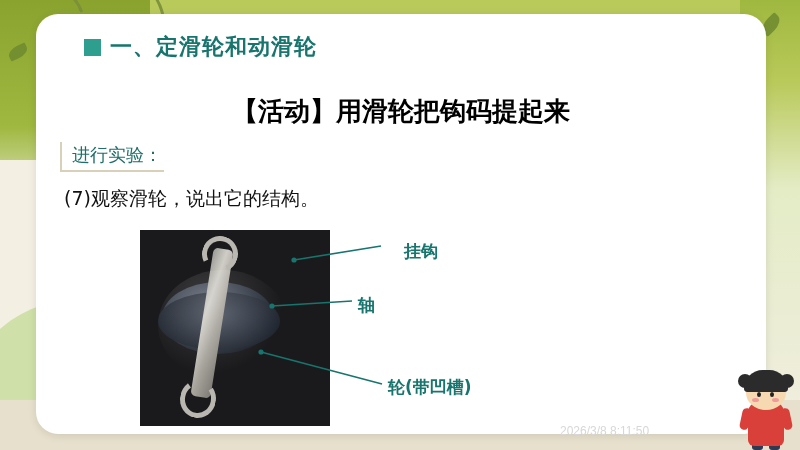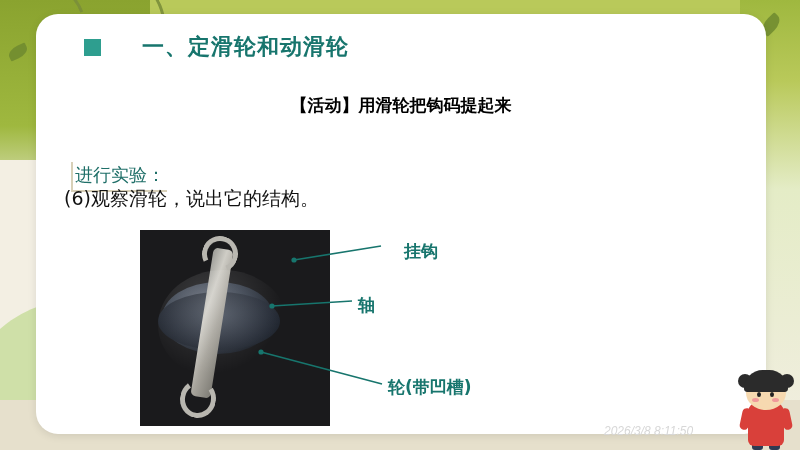--- a/index.html
+++ b/index.html
@@ -98,21 +98,20 @@
     background: #ffffff;
     border-radius: 22px;
     box-shadow: 0 2px 8px rgba(0,0,0,0.10);
   }
   
   .sec-head {
     position: absolute;
     left: 48px; top: 18px;
     display: flex;
     align-items: center;
-    gap: 32px;
   }
   .sec-bullet {
     width: 17px; height: 17px;
     background: #2e9e8f;
     margin-right: 9px;
   }
   .sec-title {
     font-family: "DejaVu Sans", sans-serif;
     font-weight: bold;
     font-size: 22px;
@@ -121,34 +120,33 @@
     white-space: nowrap;
   }
   
   .activity-title {
     position: absolute;
     left: 0; top: 80px;
     width: 730px;
     text-align: center;
     font-family: "DejaVu Sans", sans-serif;
     font-weight: bold;
-    font-size: 17px;
+    font-size: 26px;
     color: #000000;
   }
   
   .step-label {
     position: absolute;
-    left: 35px; top: 128px;
+    left: 24px; top: 128px;
     font-family: "DejaVu Sans", sans-serif;
     font-size: 18px;
     color: #1f6f68;
-    padding: 1px 2px 3px 2px;
+    padding: 1px 2px 3px 10px;
     border-bottom: 2px solid #d8d0b8;
     border-left: 2px solid #d8d0b8;
-    margin-top: 20px;
   }
   
   .q-line {
     position: absolute;
     left: 28px; top: 172px;
     font-family: "DejaVu Sans", sans-serif;
     font-size: 19px;
     color: #111111;
   }
   
@@ -215,25 +213,24 @@
     color: #17756d;
     white-space: nowrap;
   }
   .callout-hook  { left: 368px; top: 226px; }
   .callout-axis  { left: 322px; top: 280px; }
   .callout-wheel { left: 352px; top: 362px; text-align: right; }
   .leader { position: absolute; }
   
   .timestamp {
     position: absolute;
-    left: 568px; top: 410px;
+    left: 524px; top: 410px;
     font-family: "Liberation Sans", sans-serif;
     font-size: 12px;
     color: #d7d7d7;
-    font-style: italic;
   }
   
   .mascot {
     position: absolute;
     right: 6px; bottom: 0px;
     width: 56px; height: 86px;
   }
   .m-body {
     position: absolute;
     left: 10px; top: 38px;
@@ -330,21 +327,21 @@
 
     <div class="sec-head">
       <div class="sec-bullet"></div>
       <div class="sec-title">一、定滑轮和动滑轮</div>
     </div>
 
     <div class="activity-title">【活动】用滑轮把钩码提起来</div>
 
     <div class="step-label">进行实验：</div>
 
-    <div class="q-line">(6)观察滑轮，说出它的结构。</div>
+    <div class="q-line">(7)观察滑轮，说出它的结构。</div>
 
     <div class="photo">
       <div class="pulley-body"></div>
       <div class="pulley-rim"></div>
       <div class="bar"></div>
       <div class="hook-top"></div>
       <div class="hook-bottom"></div>
       <div class="glow"></div>
     </div>
 

